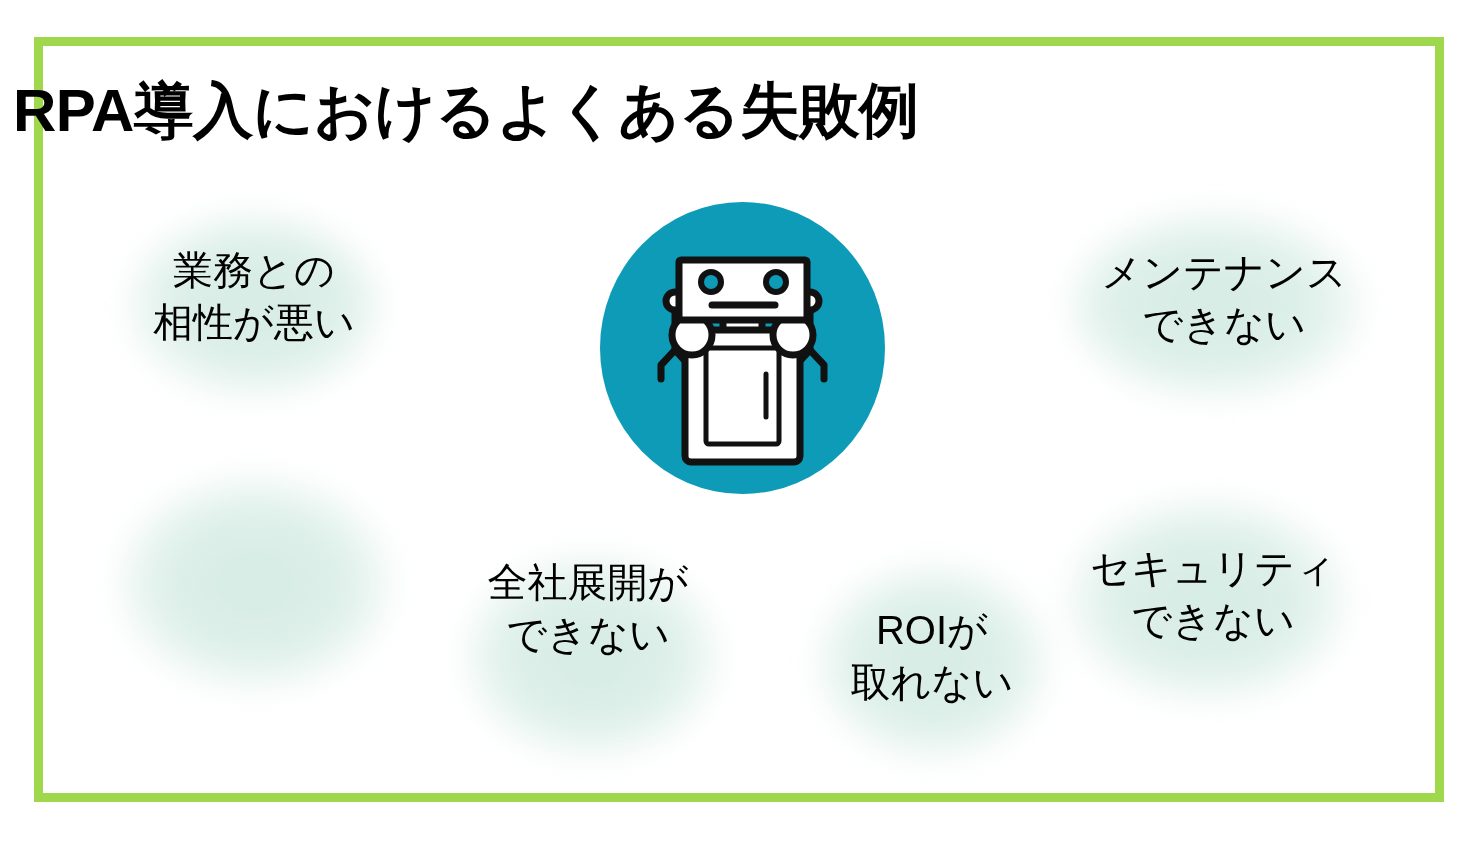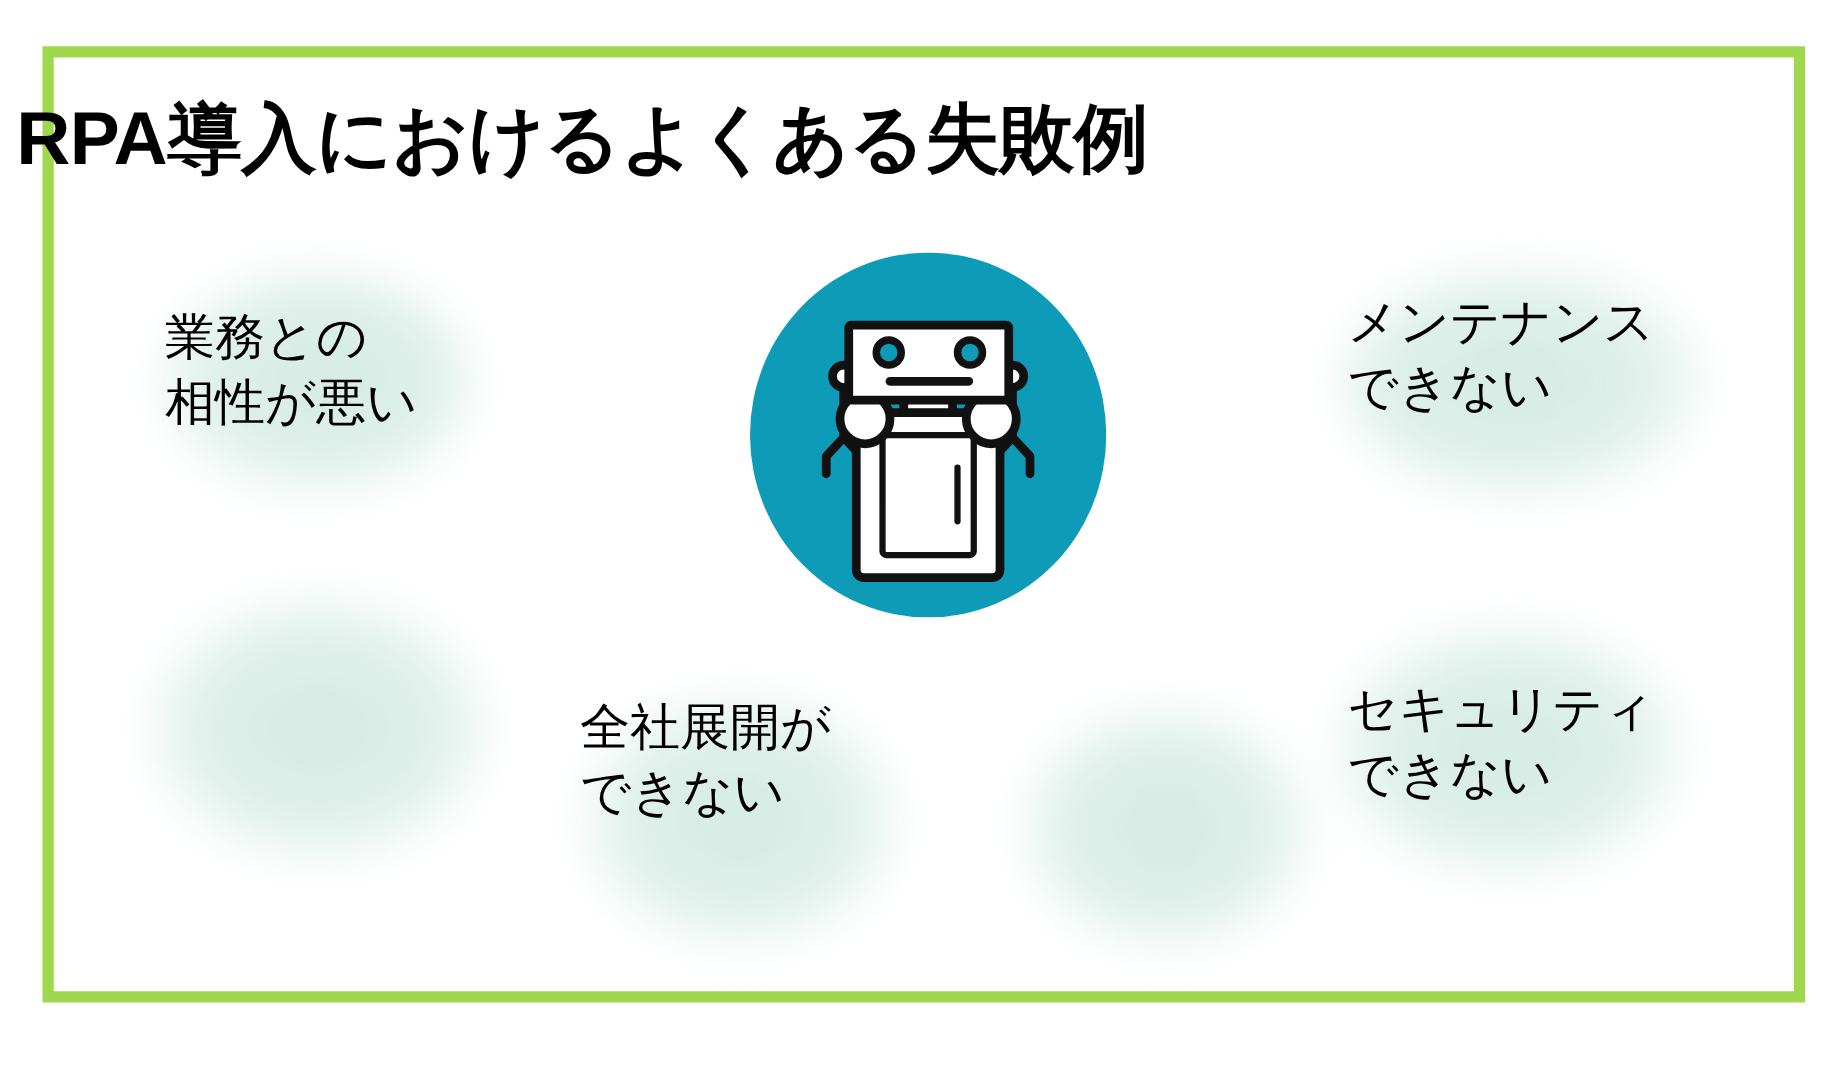--- a/index.html
+++ b/index.html
@@ -63,21 +63,21 @@
     position: absolute;
   }
   .failure-label {
     position: relative;
     color: #000000;
     font-size: 40px;
     line-height: 1.30;
     white-space: pre-line;
     font-weight: normal;
   }
-  .align-center { }
+  .align-center { text-align: center; }
 
   
   #robot-emblem {
     position: absolute;
     left: 600px;
     top: 202px;
     width: 285px;
     height: 292px;
   }
   #robot-emblem svg { display: block; }
@@ -107,31 +107,35 @@
               background: radial-gradient(ellipse at 50% 50%, #d6ece5 0%, #ddefe9 45%, rgba(221,239,233,0.35) 72%, rgba(255,255,255,0) 100%);"></div>
 
   <div class="blob" style="left:1068px; top:500px; width:278px; height:200px;
               background: radial-gradient(ellipse at 50% 50%, #d6ece5 0%, #ddefe9 45%, rgba(221,239,233,0.35) 72%, rgba(255,255,255,0) 100%);"></div>
 
   <div class="failure-item" style="left:132px; top:244px; width:244px;">
     <div class="failure-label align-center">業務との
 相性が悪い</div>
   </div>
 
-  <div class="failure-item" style="left:1078px; top:236px; width:292px;font-family:Liberation Mono, monospace;">
+  <div class="failure-item" style="left:1078px; top:246px; width:292px;">
     <div class="failure-label align-center">メンテナンス
 できない</div>
   </div>
 
 
   <div class="failure-item" style="left:464px; top:560px; width:248px;font-family:Liberation Mono, monospace;">
     <div class="failure-label align-center">全社展開が
 できない</div>
   </div>
 
+  <div class="failure-item" style="left:826px; top:604px; width:212px;">
+    <div class="failure-label align-center">ROIが
+取れない</div>
+  </div>
 
   <div class="failure-item" style="left:1078px; top:542px; width:270px;">
     <div class="failure-label align-center">セキュリティ
 できない</div>
   </div>
 
   <div id="robot-emblem">
     <svg width="285" height="292" viewBox="0 0 285 292" xmlns="http://www.w3.org/2000/svg">
 
       <ellipse cx="142.5" cy="146" rx="142.5" ry="146" fill="#0d9bb8"></ellipse>

